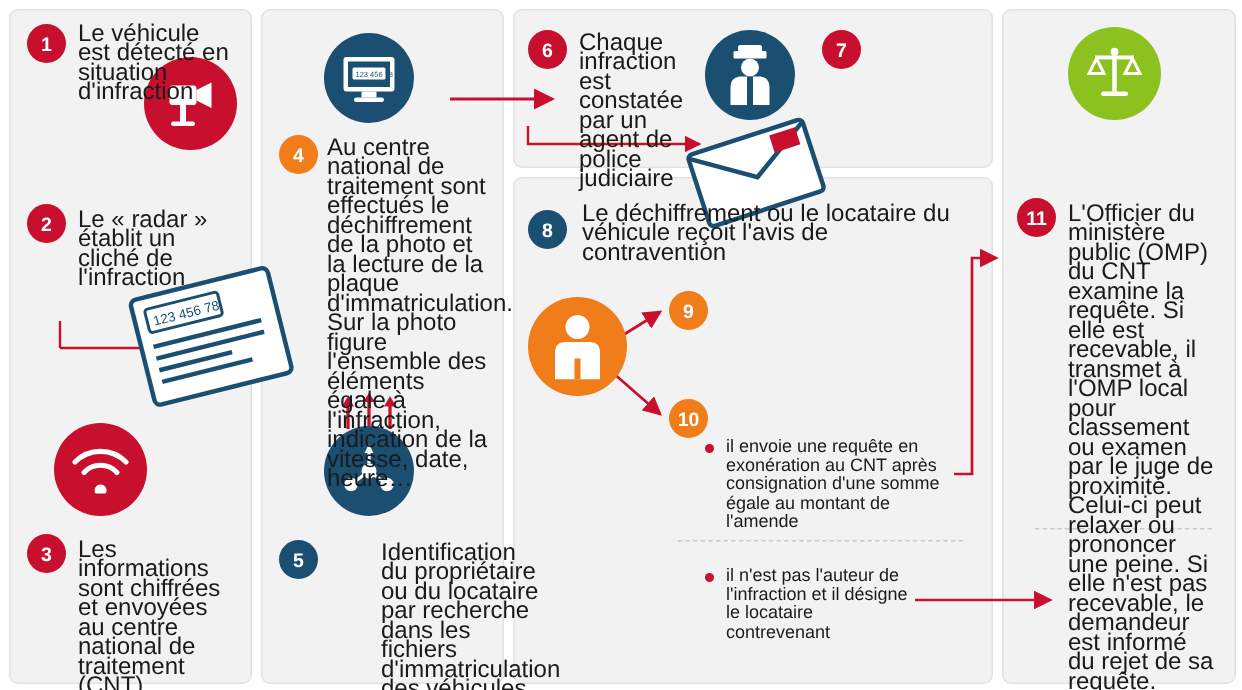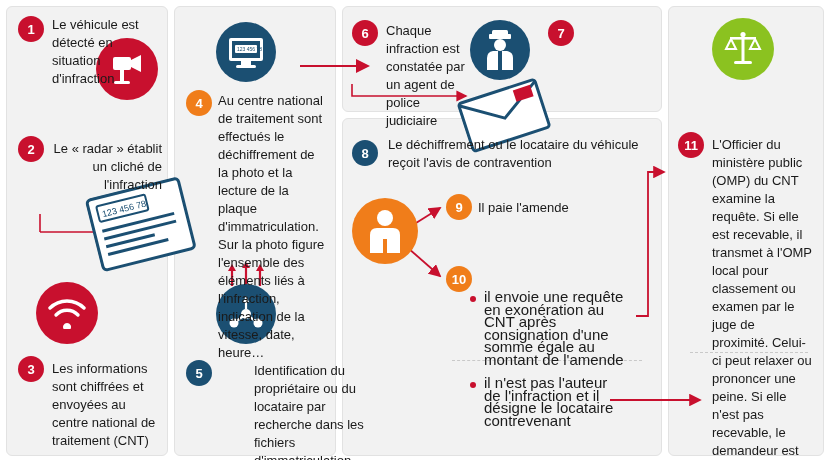--- a/index.html
+++ b/index.html
@@ -34,27 +34,27 @@
     display: flex;
     align-items: center;
     justify-content: center;
     z-index: 12;
   }
   .badge.red { background: #c8102e; }
   .badge.orange { background: #f07d1a; }
   .badge.navy { background: #1b4f72; }
   .txt {
     position: absolute;
-    font-size: 13px;
-    line-height: 18px;
+    font-size: 16px;
+    line-height: 13px;
     color: #1a1a1a;
     z-index: 11;
   }
   .txt.small {
-    font-size: 15px;
+    font-size: 12px;
     line-height: 12.5px;
   }
   .circ {
     position: absolute;
     border-radius: 50%;
     display: flex;
     align-items: center;
     justify-content: center;
     z-index: 10;
   }
@@ -132,21 +132,21 @@
   <div class="circ red" style="left:96px; top:38px; width:62px; height:62px;">
     <svg width="40" height="40" viewBox="0 0 40 40">
       <rect x="6" y="8" width="18" height="13" rx="2" fill="#ffffff"></rect>
       <polygon points="24,11 34,6 34,23 24,18" fill="#ffffff"></polygon>
       <rect x="13" y="21" width="4" height="12" fill="#ffffff"></rect>
       <rect x="7" y="32" width="16" height="3" rx="1.5" fill="#ffffff"></rect>
     </svg>
   </div>
 
   <div class="badge red" style="left:18px; top:136px;">2</div>
-  <div class="txt" style="left:52px; top:140px; width:110px;text-align:right;">Le « radar » établit un cliché de l'infraction</div>
+  <div class="txt" style="left:52px; top:140px; width:110px;">Le « radar » établit un cliché de l'infraction</div>
 
   <div class="card-photo" style="left:92px; top:186px; width:100px; height:78px; transform: rotate(-14deg);">
     <svg width="100" height="78" viewBox="0 0 100 78">
       <rect x="2" y="2" width="94" height="72" rx="4" fill="#ffffff" stroke="#1b4f72" stroke-width="3"></rect>
       <rect x="10" y="10" width="50" height="16" rx="2" fill="#ffffff" stroke="#1b4f72" stroke-width="2"></rect>
       <text x="14" y="22" font-family="Liberation Sans, sans-serif" font-size="9" fill="#1b4f72">123 456 78</text>
       <rect x="10" y="34" width="74" height="3" fill="#1b4f72"></rect>
       <rect x="10" y="42" width="74" height="3" fill="#1b4f72"></rect>
       <rect x="10" y="50" width="50" height="3" fill="#1b4f72"></rect>
       <rect x="10" y="58" width="62" height="3" fill="#1b4f72"></rect>
@@ -158,21 +158,21 @@
 
   <div class="circ red" style="left:36px; top:282px; width:62px; height:62px;">
     <svg width="38" height="32" viewBox="0 0 38 32">
       <path d="M19 26 a4 4 0 1 0 0.1 0" fill="#ffffff"></path>
       <path d="M8 18 a15 15 0 0 1 22 0" stroke="#ffffff" stroke-width="3.4" fill="none" stroke-linecap="round"></path>
       <path d="M2 11 a24 24 0 0 1 34 0" stroke="#ffffff" stroke-width="3.4" fill="none" stroke-linecap="round"></path>
     </svg>
   </div>
 
   <div class="badge orange" style="left:186px; top:90px;">4</div>
-  <div class="txt" style="left:218px; top:92px; width:108px;">Au centre national de traitement sont effectués le déchiffrement de la photo et la lecture de la plaque d'immatriculation. Sur la photo figure l'ensemble des éléments liés à l'infraction, indication de la vitesse, date, heure…</div>
+  <div class="txt" style="left:218px; top:92px; width:108px;">Au centre national de traitement sont effectués le déchiffrement de la photo et la lecture de la plaque d'immatriculation. Sur la photo figure l'ensemble des éléments égale à l'infraction, indication de la vitesse, date, heure…</div>
 
   <div class="circ navy" style="left:216px; top:22px; width:60px; height:60px;">
     <svg width="38" height="34" viewBox="0 0 38 34">
       <rect x="2" y="3" width="34" height="23" rx="2" fill="#ffffff"></rect>
       <rect x="5" y="6" width="28" height="17" fill="#1b4f72"></rect>
       <rect x="8" y="10" width="22" height="8" rx="1" fill="#ffffff"></rect>
       <text x="10" y="16" font-family="Liberation Sans, sans-serif" font-size="5" fill="#1b4f72">123 456 78</text>
       <rect x="14" y="26" width="10" height="4" fill="#ffffff"></rect>
       <rect x="9" y="30" width="20" height="3" rx="1.5" fill="#ffffff"></rect>
     </svg>
@@ -230,21 +230,20 @@
 
   <div class="circ orange" style="left:352px; top:198px; width:66px; height:66px;">
     <svg width="36" height="44" viewBox="0 0 36 44">
       <circle cx="18" cy="9" r="8" fill="#ffffff"></circle>
       <path d="M3 44 L3 26 Q3 19 10 19 L26 19 Q33 19 33 26 L33 44 Z" fill="#ffffff"></path>
       <rect x="16" y="30" width="4" height="14" fill="#f07d1a"></rect>
     </svg>
   </div>
 
   <div class="badge orange" style="left:446px; top:194px;">9</div>
-  <div class="txt" style="left:478px; top:199px; width:140px;">Il paie l'amende</div>
 
   <div class="badge orange" style="left:446px; top:266px;">10</div>
 
   <div class="bullet" style="left:470px; top:296px;"></div>
   <div class="txt small" style="left:484px; top:291px; width:146px;">il envoie une requête en exonération au CNT après consignation d'une somme égale au montant de l'amende</div>
 
   <div class="bullet" style="left:470px; top:382px;"></div>
   <div class="txt small" style="left:484px; top:377px; width:130px;">il n'est pas l'auteur de l'infraction et il désigne le locataire contrevenant</div>
 
   <div class="circ green" style="left:712px; top:18px; width:62px; height:62px;">

